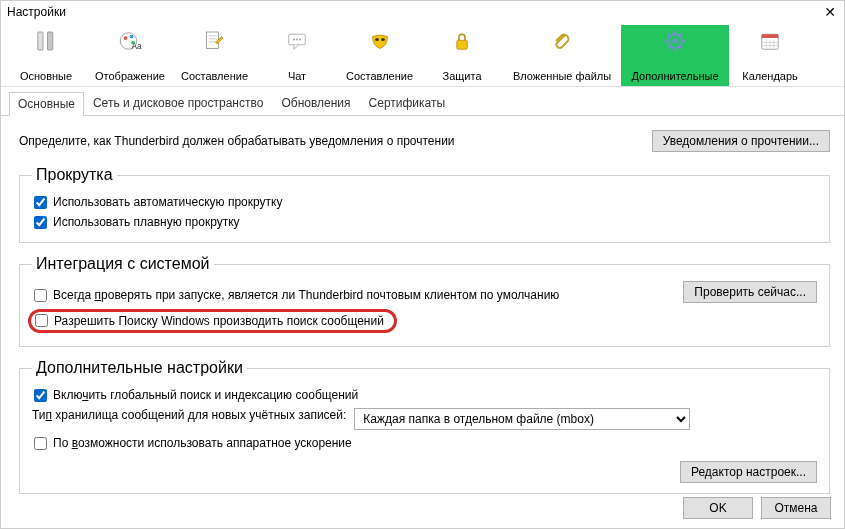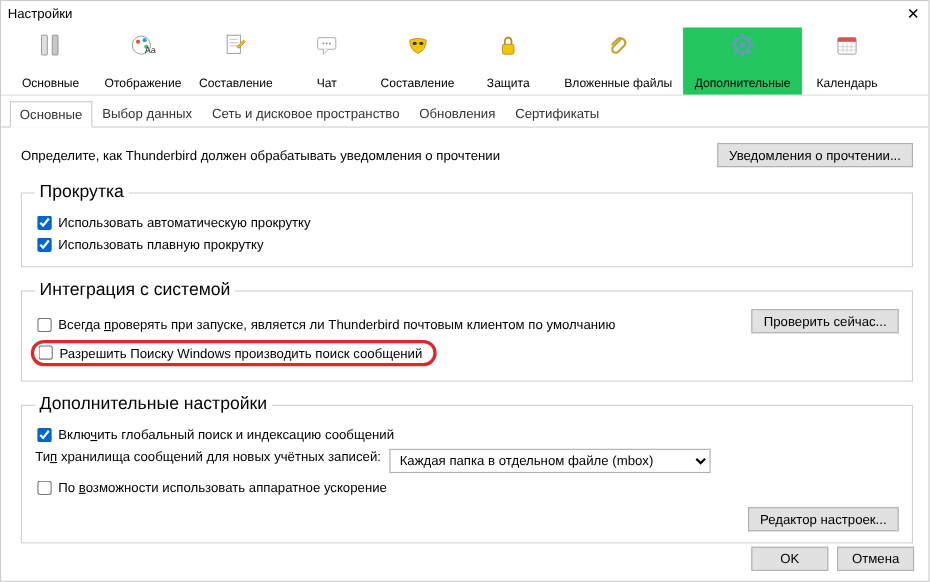--- a/index.html
+++ b/index.html
@@ -121,21 +121,21 @@
 }
 .storage-row {
   display: flex;
   align-items: flex-start;
   gap: 8px;
   padding: 3px 0;
 }
 select {
   font-size: 12px;
   padding: 2px 4px;
-  width: 292px;
+  width: 336px;
   border: 1px solid #adadad;
   background: #fff;
 }
 .editor-row {
   display: flex;
   justify-content: flex-end;
   margin-top: 8px;
 }
 .footer {
   position: absolute;
@@ -242,21 +242,20 @@
           <line x1="6" y1="18" x2="26" y2="18"></line>
           <line x1="6" y1="22" x2="26" y2="22"></line>
         </g>
       </svg>
     <span class="tool-label">Календарь</span>
   </div>
 </div>
 
 <div class="tabs">
   <div class="tab active">Основные</div>
-  <div class="tab">Выбор данных</div>
   <div class="tab">Сеть и дисковое пространство</div>
   <div class="tab">Обновления</div>
   <div class="tab">Сертификаты</div>
 </div>
 
 <div class="panel">
 
   <div class="intro-row">
     <span>Определите, как Thunderbird должен обрабатывать уведомления о прочтении</span>
     <button class="btn wide">Уведомления о прочтении...</button>

